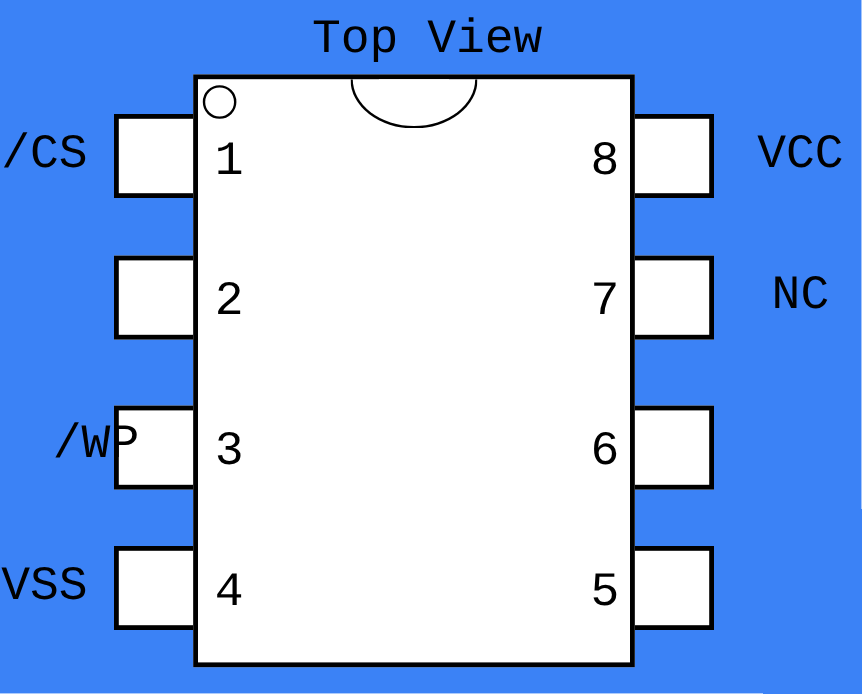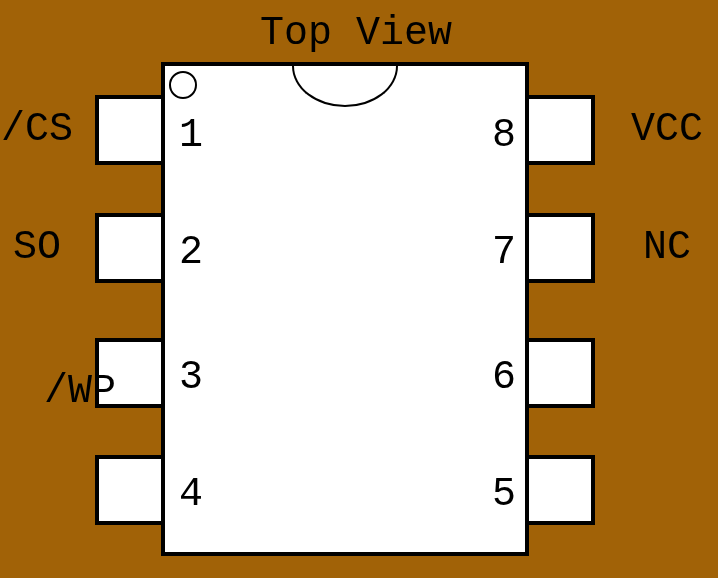--- a/index.html
+++ b/index.html
@@ -4,21 +4,21 @@
 <style>
   html, body { margin:0; padding:0; background:#ffffff; }
   * { box-sizing:border-box; }
   body {
     width:718px; height:578px;
     font-family:"Liberation Mono","DejaVu Sans Mono",monospace;
     color:#000000;
   }
   .canvas {
     position:relative; width:718px; height:578px;
-    background:#a16207; overflow:hidden;
+    background:#3b82f6; overflow:hidden;
   }
   .title {
     position:absolute; left:156px; top:13px; width:400px;
     text-align:center; font-size:40px; line-height:42px;
     white-space:nowrap; z-index:3;
   }
   .chip {
     position:absolute; left:161px; top:62px; width:368px; height:494px;
     border:4px solid #000000; background:#ffffff; z-index:1;
   }
@@ -46,21 +46,21 @@
   }
   .num.side-l { left:170px; }
   .num.side-r { left:483px; }
   .n1 { top:116px; } .n2 { top:233px; } .n3 { top:358px; } .n4 { top:475px; }
   .lbl {
     position:absolute; font-size:40px; line-height:40px;
     text-align:center; z-index:2; white-space:nowrap;
   }
   .lbl.side-l { left:0; width:74px; }
   .lbl.side-r { left:616px; width:102px; }
-  .l1 { top:110px; } .l2 { top:228px; } .l3 { top:372px;padding-left:44px; } .l4 { top:470px; }
+  .l1 { top:110px; } .l2 { top:228px; } .l3 { top:352px;padding-left:44px; } .l4 { top:470px; }
 </style>
 </head>
 <body>
 
 <div class="canvas">
 
   <div class="title">Top View</div>
 
   <div class="pinbox side-l t1"></div>
   <div class="pinbox side-l t2"></div>
@@ -80,19 +80,19 @@
   <div class="num side-l n2">2</div>
   <div class="num side-l n3">3</div>
   <div class="num side-l n4">4</div>
 
   <div class="num side-r n1">8</div>
   <div class="num side-r n2">7</div>
   <div class="num side-r n3">6</div>
   <div class="num side-r n4">5</div>
 
   <div class="lbl side-l l1">/CS</div>
-  <div class="lbl side-l l2">SO</div>
   <div class="lbl side-l l3">/WP</div>
+  <div class="lbl side-l l4">VSS</div>
 
   <div class="lbl side-r l2">NC</div>
   <div class="lbl side-r l1">VCC</div>
 
 </div>
 
 </body></html>

